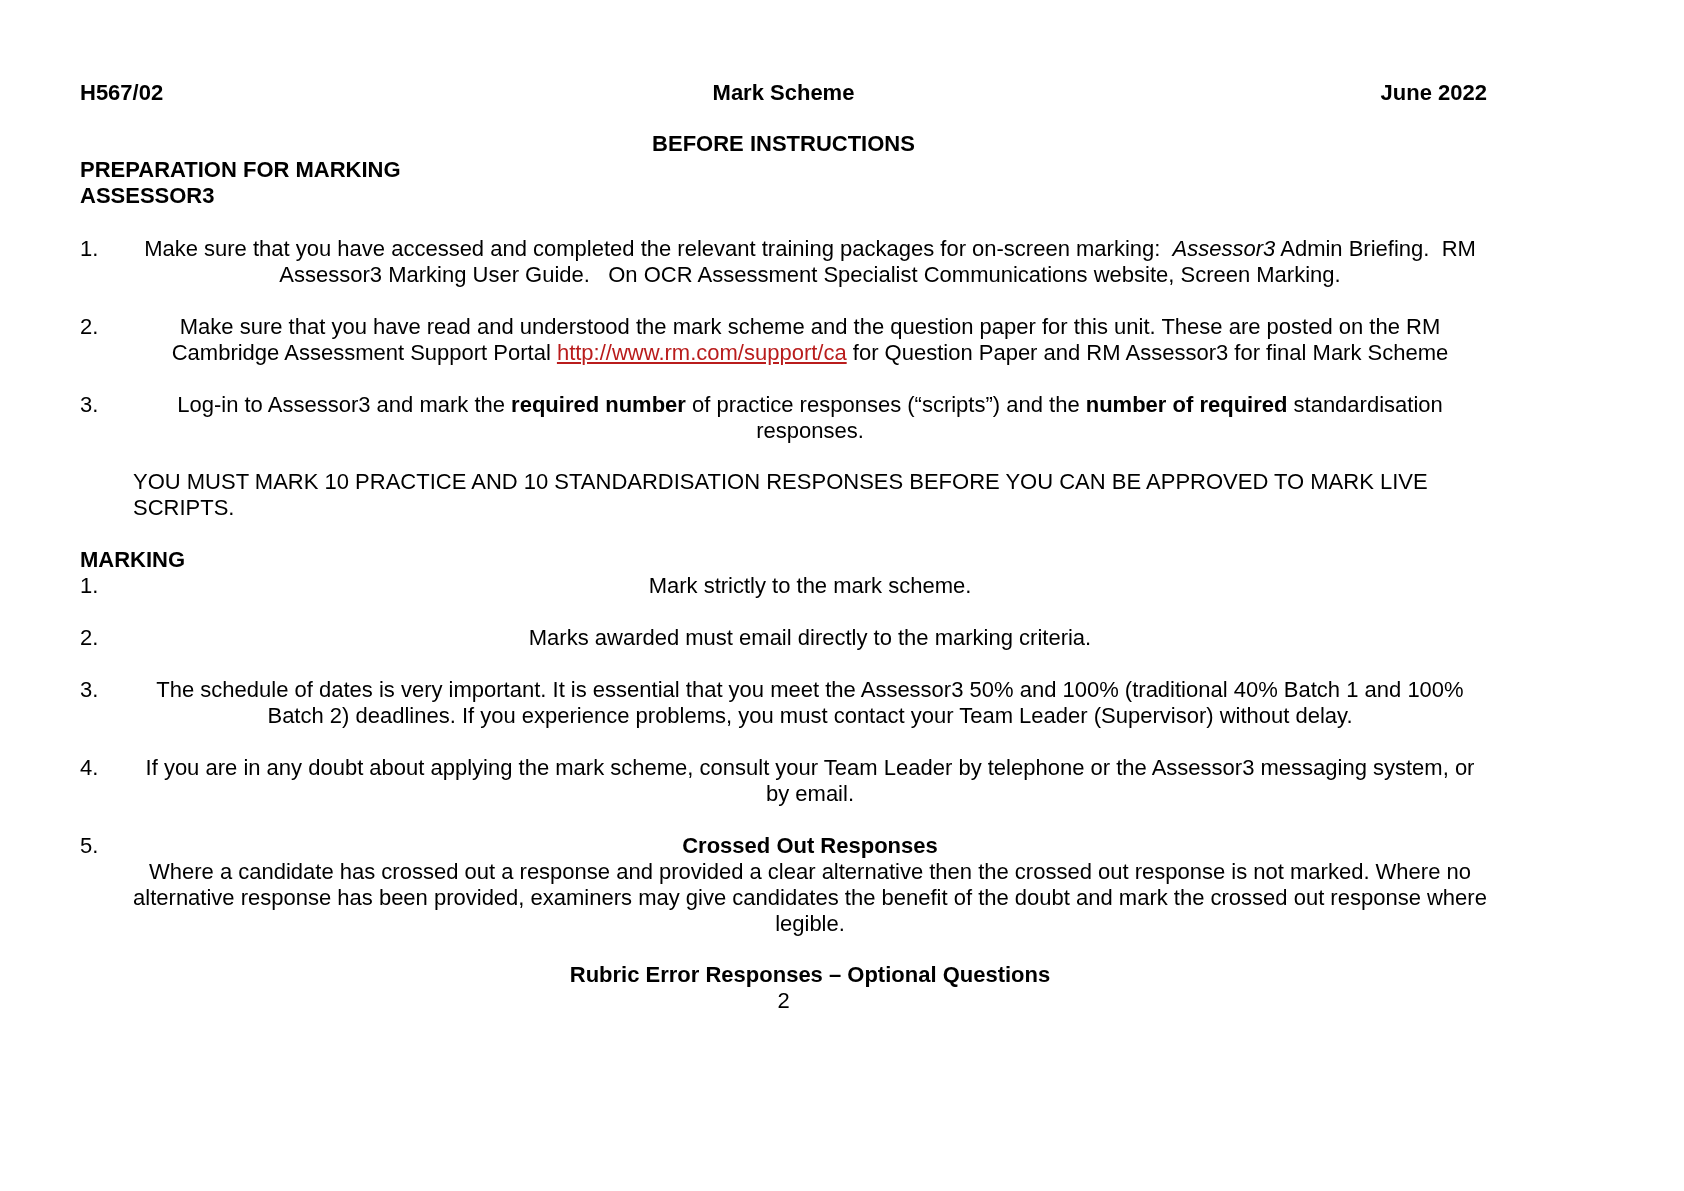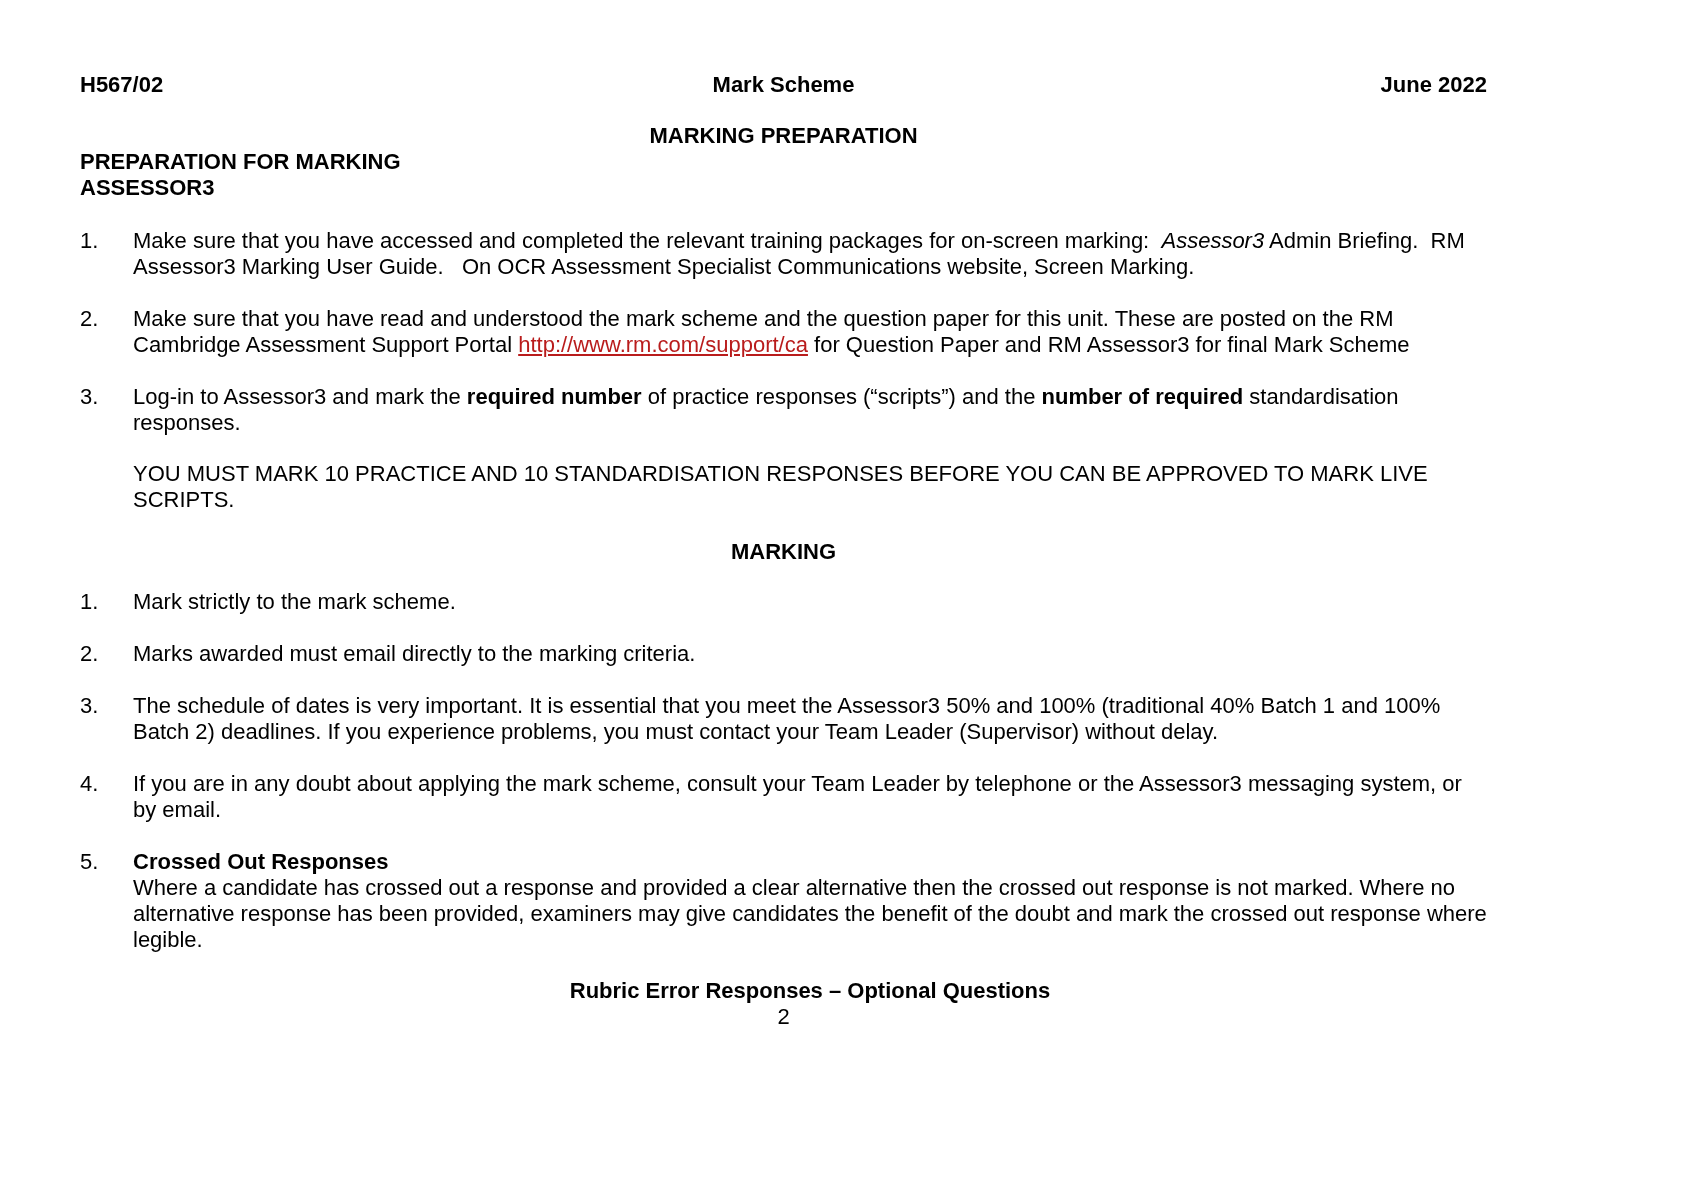--- a/index.html
+++ b/index.html
@@ -11,55 +11,53 @@
     background: #ffffff;
     font-family: "Liberation Sans", sans-serif;
     font-size: 22px;
     line-height: 26px;
     color: #000000;
     overflow: hidden;
   }
   .content {
     position: absolute;
     left: 80px;
-    top: 4px;
+    top: 12px;
     width: 1407px;
     padding-top: 68px;
   }
   .doc-header {
     display: flex;
     align-items: baseline;
     font-weight: bold;
   }
   .doc-header .hcol { flex: 1; }
   .doc-header .hcenter { text-align: center; }
   .doc-header .hright { text-align: right; }
   .main-title {
     text-align: center;
     font-weight: bold;
     margin-top: 25px;
   }
   .prep-heading { font-weight: bold; }
   .doc-list { margin-top: 27px; }
   .doc-item { display: flex; margin-bottom: 26px; }
   .item-num { width: 53px; flex-shrink: 0; }
-  .item-body { flex: 1; white-space: pre-wrap; }
+  .item-body { flex: 1; white-space: pre-wrap; text-align: center; }
   .bold { font-weight: bold; }
   .italic { font-style: italic; }
   a.link { color: #b91c1c; text-decoration: underline; cursor: pointer; }
   .notice {
     margin-left: 53px;
     text-align: left;
     margin-top: -1px;
     margin-bottom: 26px;
   }
   .section-heading {
     font-weight: bold;
-    margin-bottom: 24px;
-    text-align: center;
   }
   .sub-heading {
     font-weight: bold;
     margin-left: 53px;
     margin-top: 25px;
     text-align: center;
   }
   .page-number {
     text-align: center;
     margin-top: 0px;
@@ -70,21 +68,21 @@
 
 <div class="page">
   <div class="content">
 
     <div class="doc-header">
       <div class="hcol">H567/02</div>
       <div class="hcol hcenter">Mark Scheme</div>
       <div class="hcol hright">June 2022</div>
     </div>
 
-    <div class="main-title">MARKING PREPARATION</div>
+    <div class="main-title">BEFORE INSTRUCTIONS</div>
 
     <div class="prep-heading">PREPARATION FOR MARKING</div>
     <div class="prep-heading">ASSESSOR3</div>
 
     <div class="doc-list">
         <div class="doc-item">
           <span class="item-num">1.</span>
           <div class="item-body"><div><span>Make sure that you have accessed and completed the relevant training packages for on-screen marking:  </span><span class="italic">Assessor3</span><span> Admin Briefing.  RM Assessor3 Marking User Guide.   On OCR Assessment Specialist Communications website, Screen Marking.</span></div></div>
         </div>
         <div class="doc-item">

